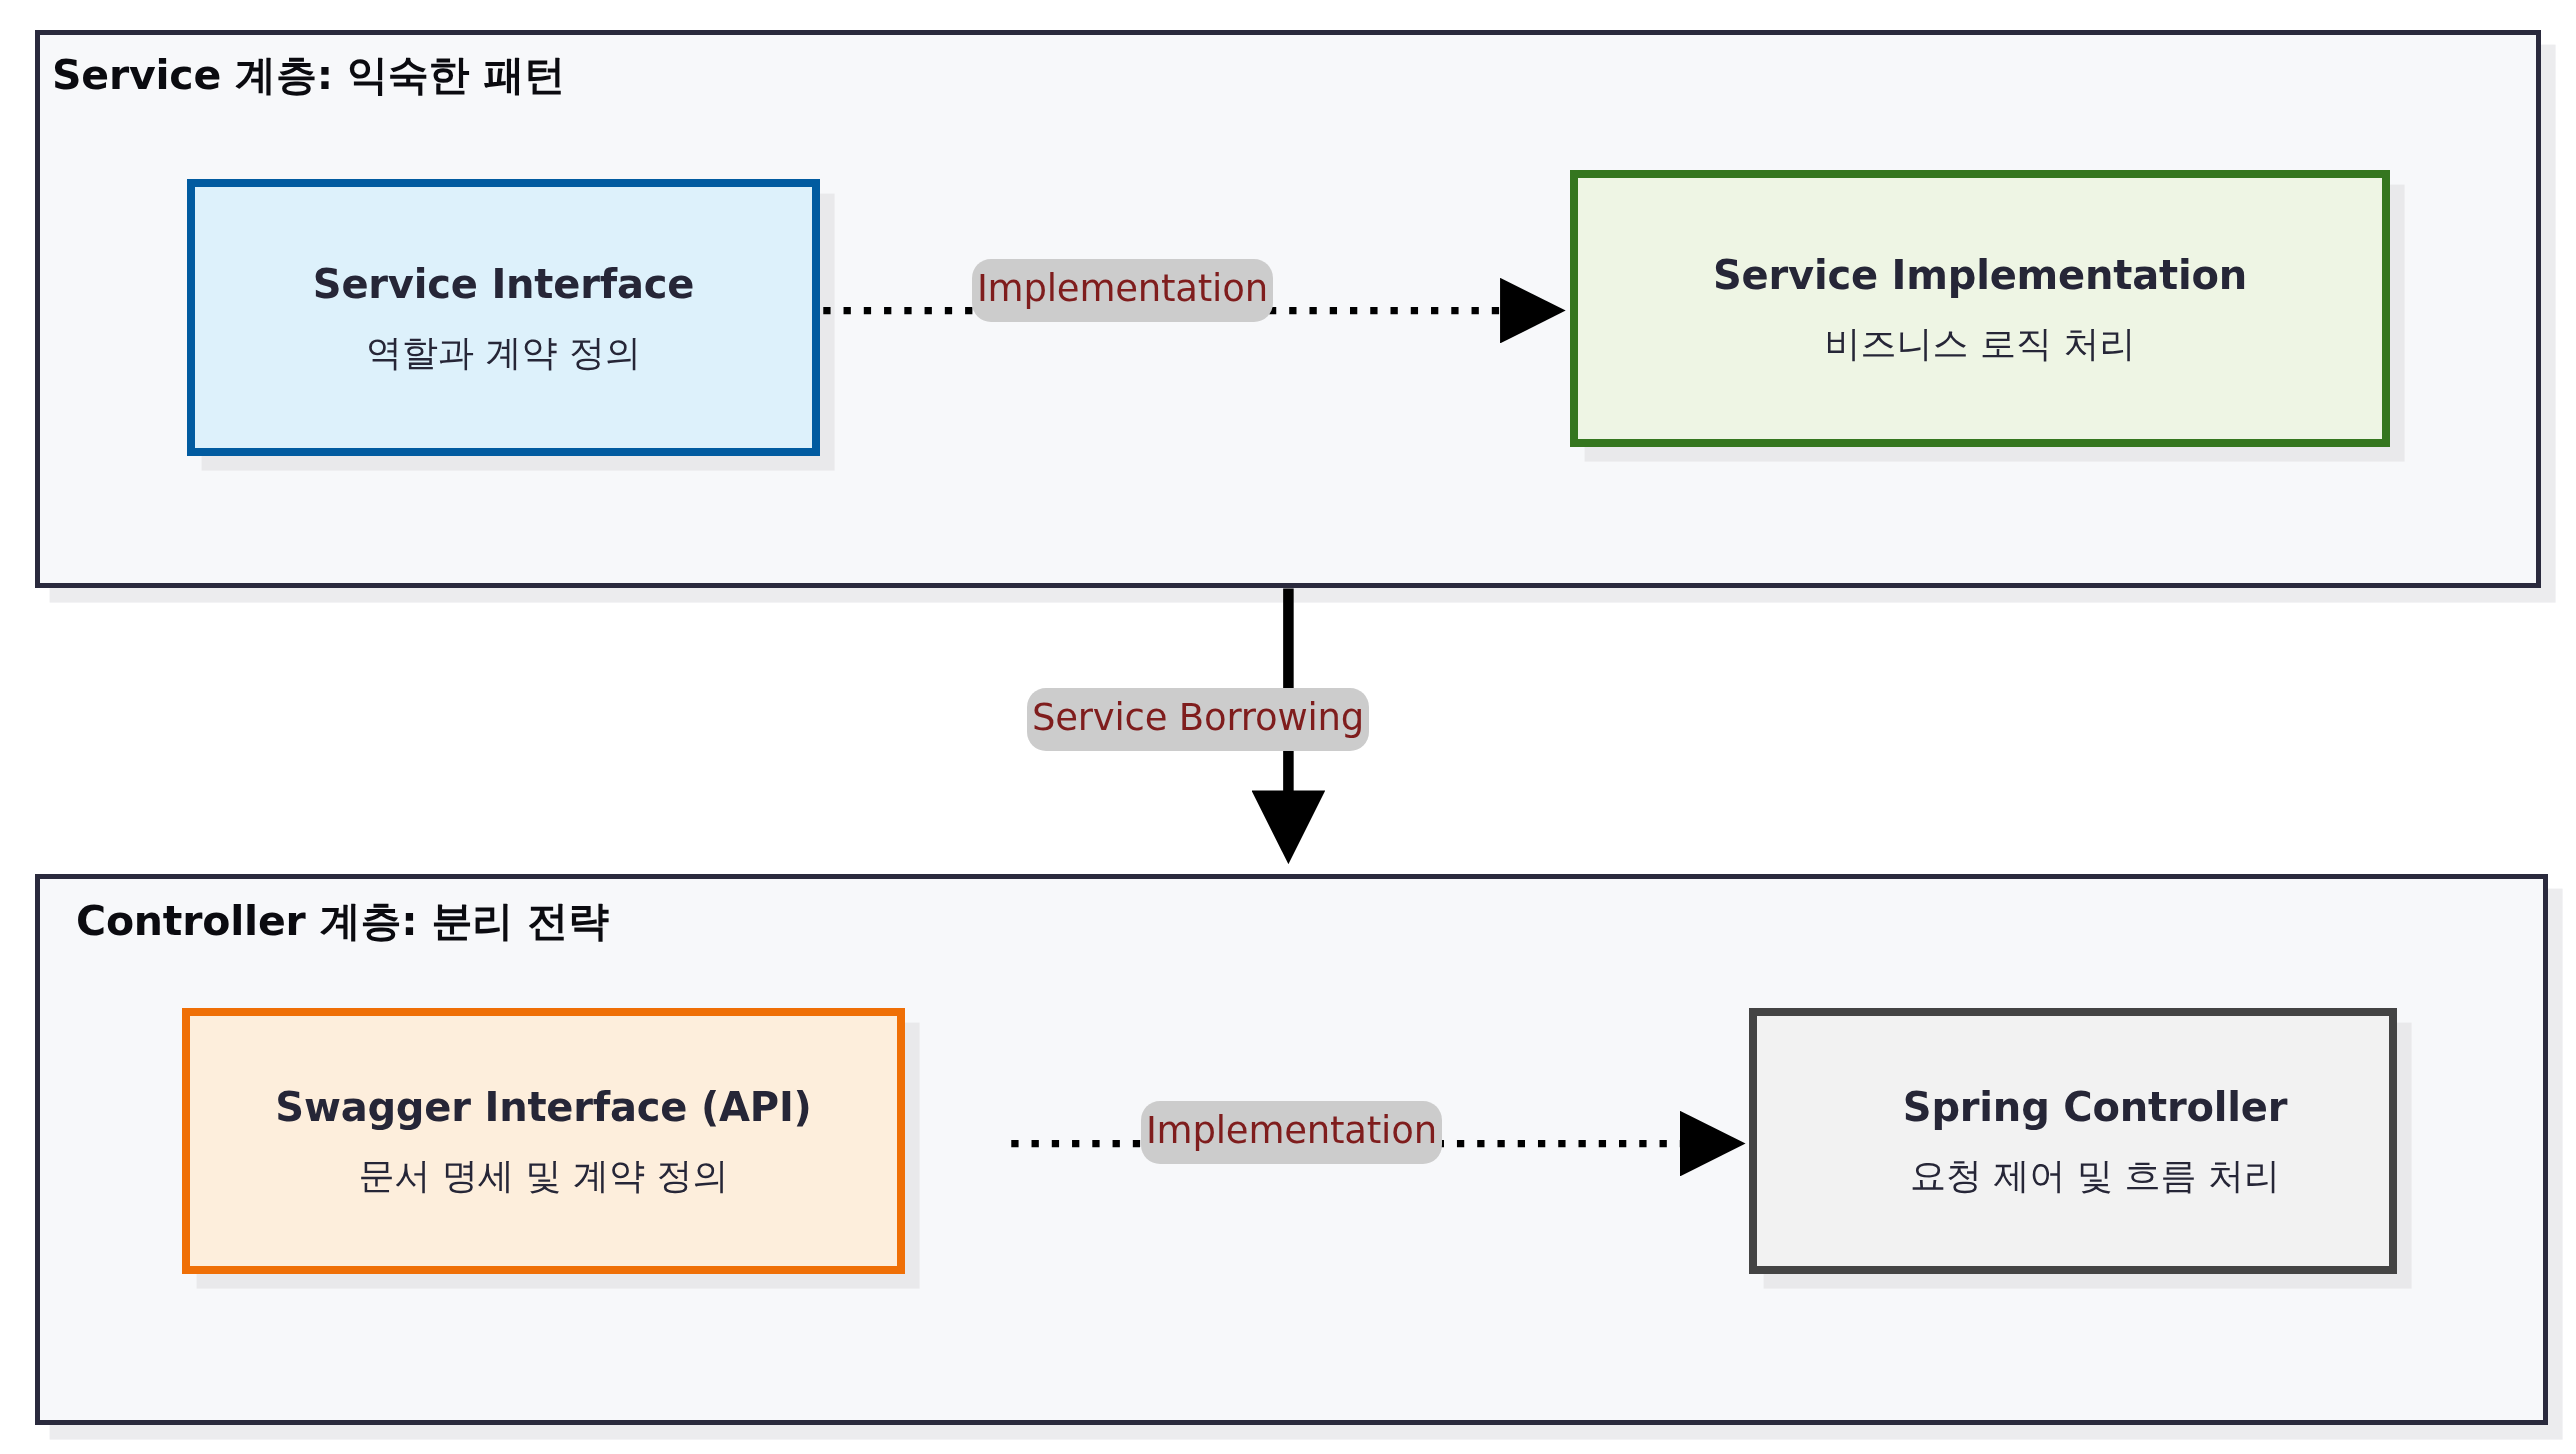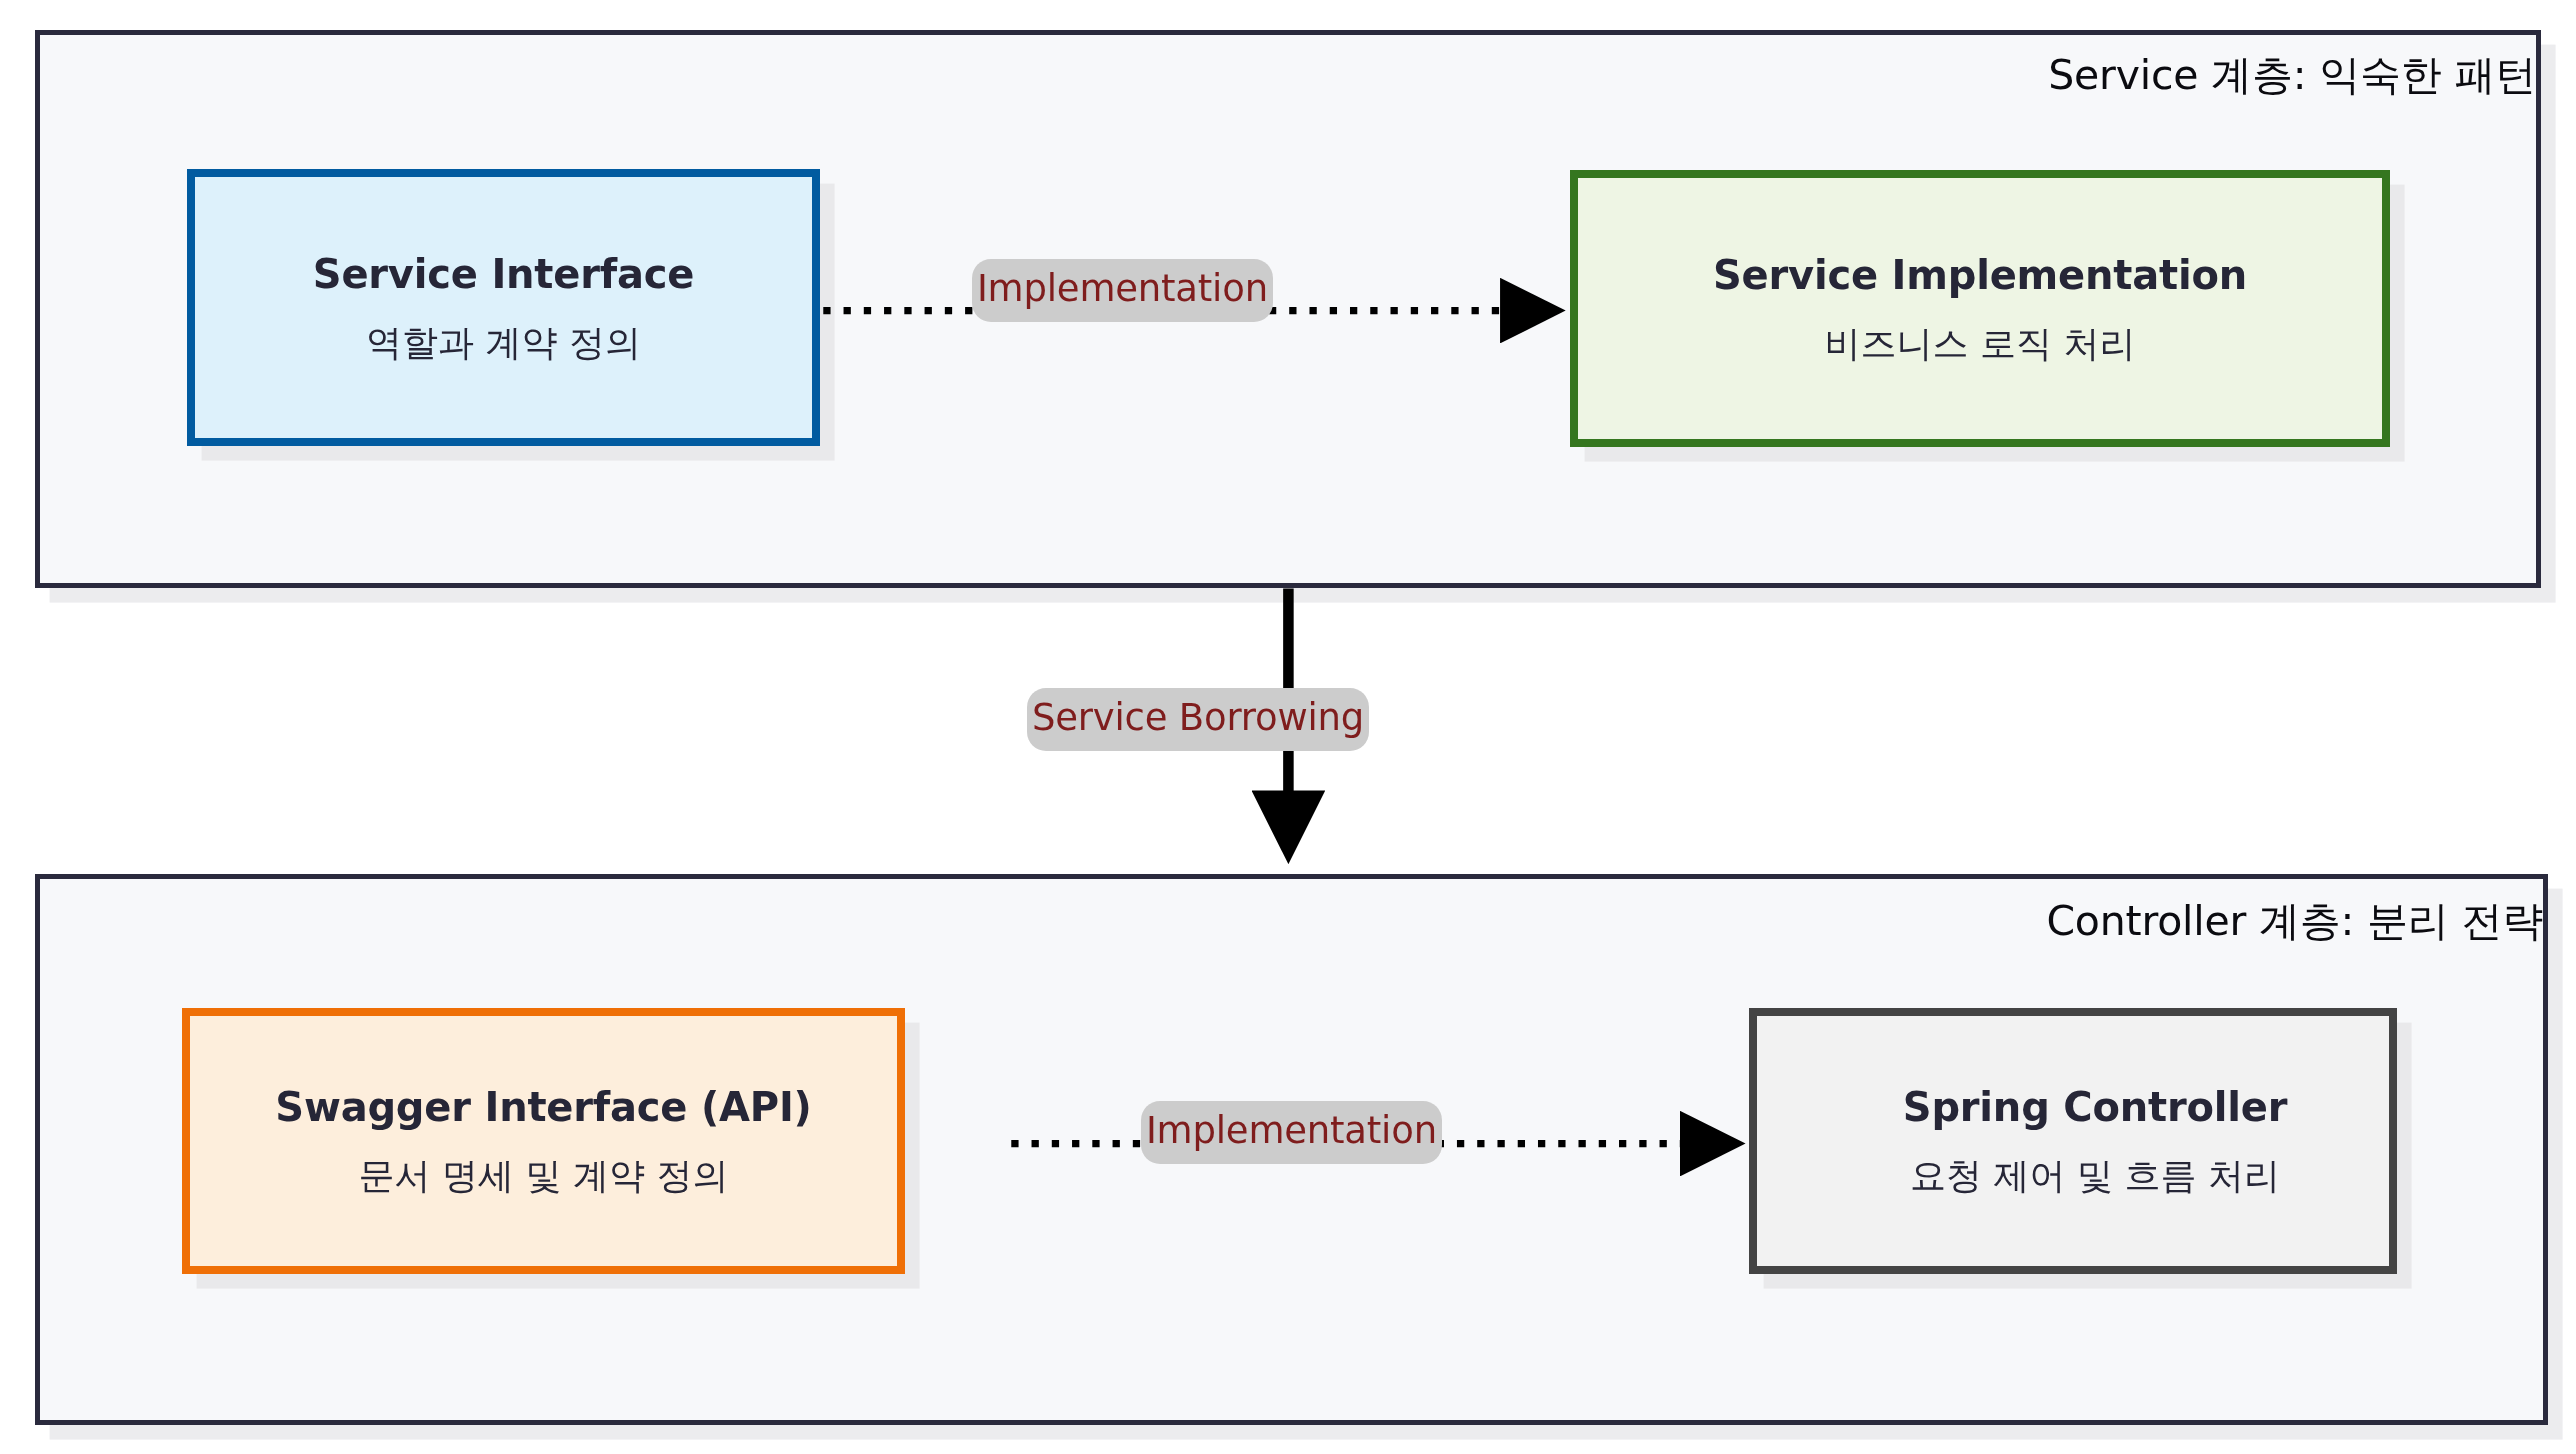--- a/index.html
+++ b/index.html
@@ -22,24 +22,24 @@
     border:5.7px solid #2a2a3d;
     box-sizing:border-box;
     box-shadow:14.6px 14.6px 0 0 #ececee;
   }
   #subgraph-service{ left:35px;  top:30px;   width:2506px; height:558px; }
   #subgraph-controller{ left:35px; top:874px; width:2513px; height:551px; }
 
   .subgraph-title{
     position:absolute;
     left:12px; right:0;
-    text-align:right;
+    text-align:left;
     color:#0b0b10;
     font-size:41px;
-    font-weight:400;
+    font-weight:700;
     letter-spacing:-0.2px;
     white-space:nowrap;
   }
   #subgraph-service .subgraph-title{ top:13px; }
   #subgraph-controller .subgraph-title{ top:14.6px;padding-left:24px; }
 
   
   .node{
     position:absolute;
     box-sizing:border-box;
@@ -61,21 +61,21 @@
   .node .node-sub{
     color:#262637;
     font-weight:400;
     font-size:36px;
     line-height:1.15;
     margin-top:25px;
     white-space:nowrap;
   }
 
   #node-service-interface{
-    left:187px; top:169px; width:633px; height:277px;
+    left:187px; top:179px; width:633px; height:277px;
     background:#ddf1fb;
     border:8px solid #015ba0;
   }
   #node-service-implementation{
     left:1570px; top:170px; width:820px; height:277px;
     background:#eef5e4;
     border:8px solid #35761f;
   }
   #node-swagger-interface{
     left:182px; top:1008px; width:723px; height:266px;

